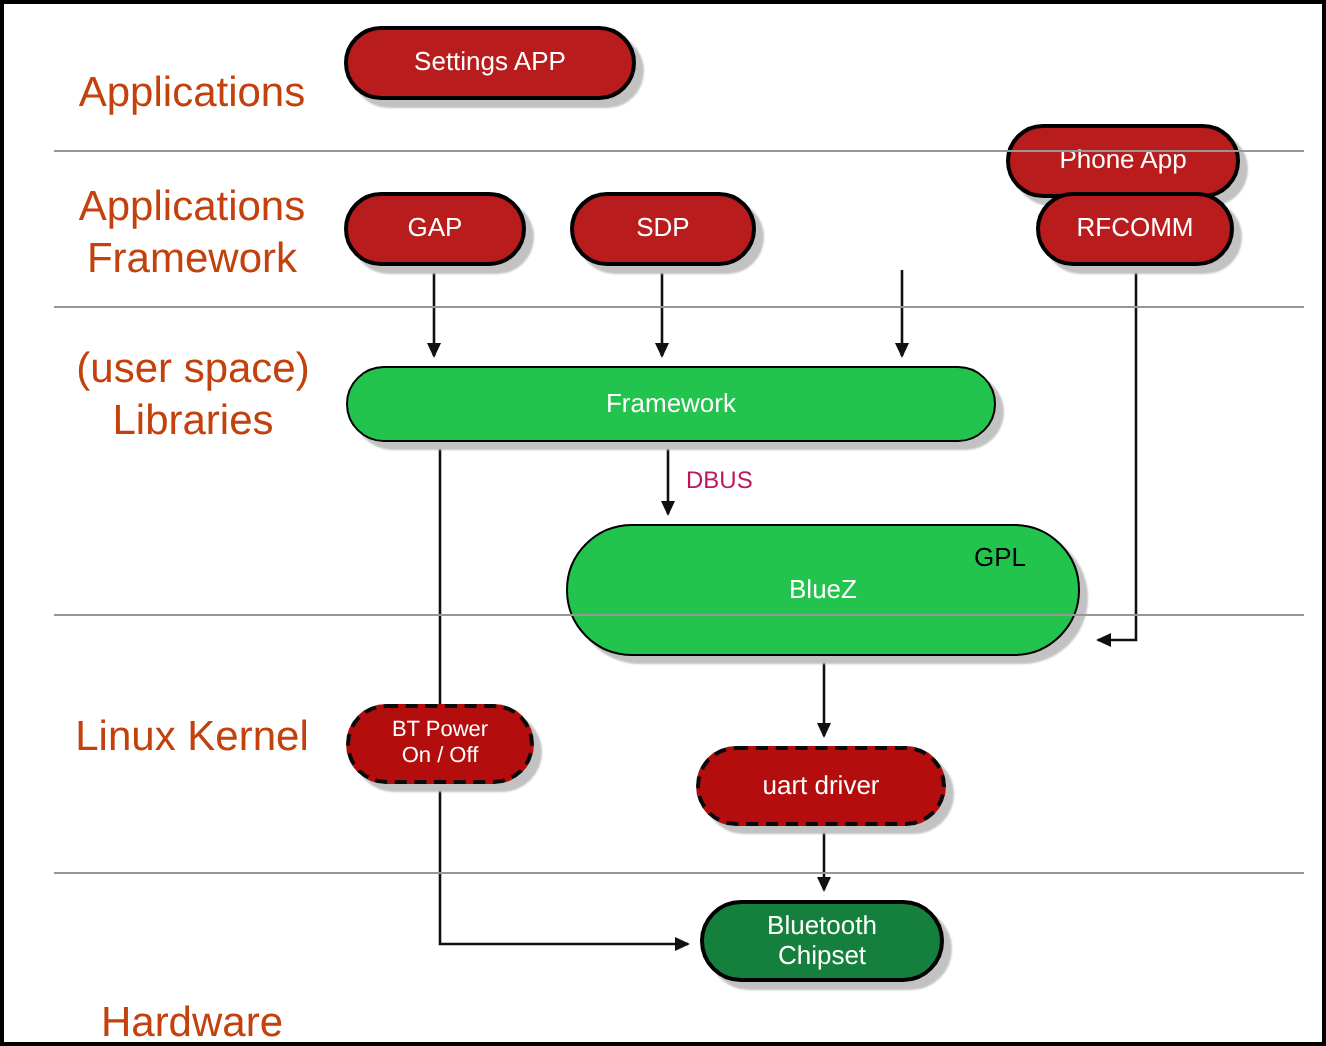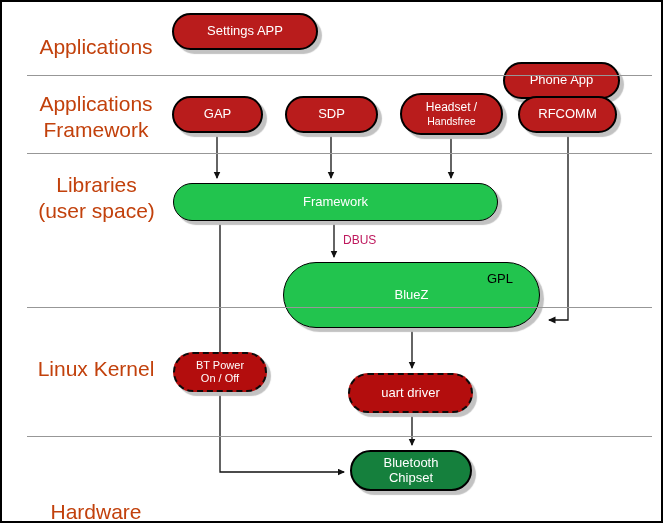--- a/index.html
+++ b/index.html
@@ -62,22 +62,22 @@
 <div class="canvas">
 
   <div class="layer-label" style="left:18px;top:32px;">
     <div>Applications</div>
   </div>
   <div class="layer-label" style="left:18px;top:89px;">
     <div>Applications</div>
     <div>Framework</div>
   </div>
   <div class="layer-label" style="left:12px;top:170px;width:165px;">
+    <div>(user space)</div>
     <div>Libraries</div>
-    <div>(user space)</div>
   </div>
   <div class="layer-label" style="left:18px;top:354px;">
     <div>Linux Kernel</div>
   </div>
   <div class="layer-label" style="left:18px;top:467px;margin-top:30px;">
     <div>Hardware</div>
   </div>
 
   <svg class="wires" width="659" height="519" viewBox="0 0 659 519">
     <defs>
@@ -105,24 +105,20 @@
   <div class="pill blue" style="left:501px;top:13px;width:117px;height:37px;margin-top:47px;">
     <span>Phone App</span>
   </div>
 
   <div class="pill blue" style="left:170px;top:94px;width:91px;height:37px;">
     <span>GAP</span>
   </div>
   <div class="pill blue" style="left:283px;top:94px;width:93px;height:37px;">
     <span>SDP</span>
   </div>
-  <div class="pill blue" style="left:398px;top:91px;width:103px;height:42px;font-size:12px;">
-    <span>Headset /</span>
-    <span class="sub">Handsfree</span>
-  </div>
   <div class="pill blue" style="left:516px;top:94px;width:99px;height:37px;">
     <span>RFCOMM</span>
   </div>
 
   <div class="pill green" style="left:171px;top:181px;width:325px;height:38px;">
     <span>Framework</span>
   </div>
   <div class="pill green" style="left:281px;top:260px;width:257px;height:66px;">
     <span class="gpl-badge">GPL</span>
     <span>BlueZ</span>

